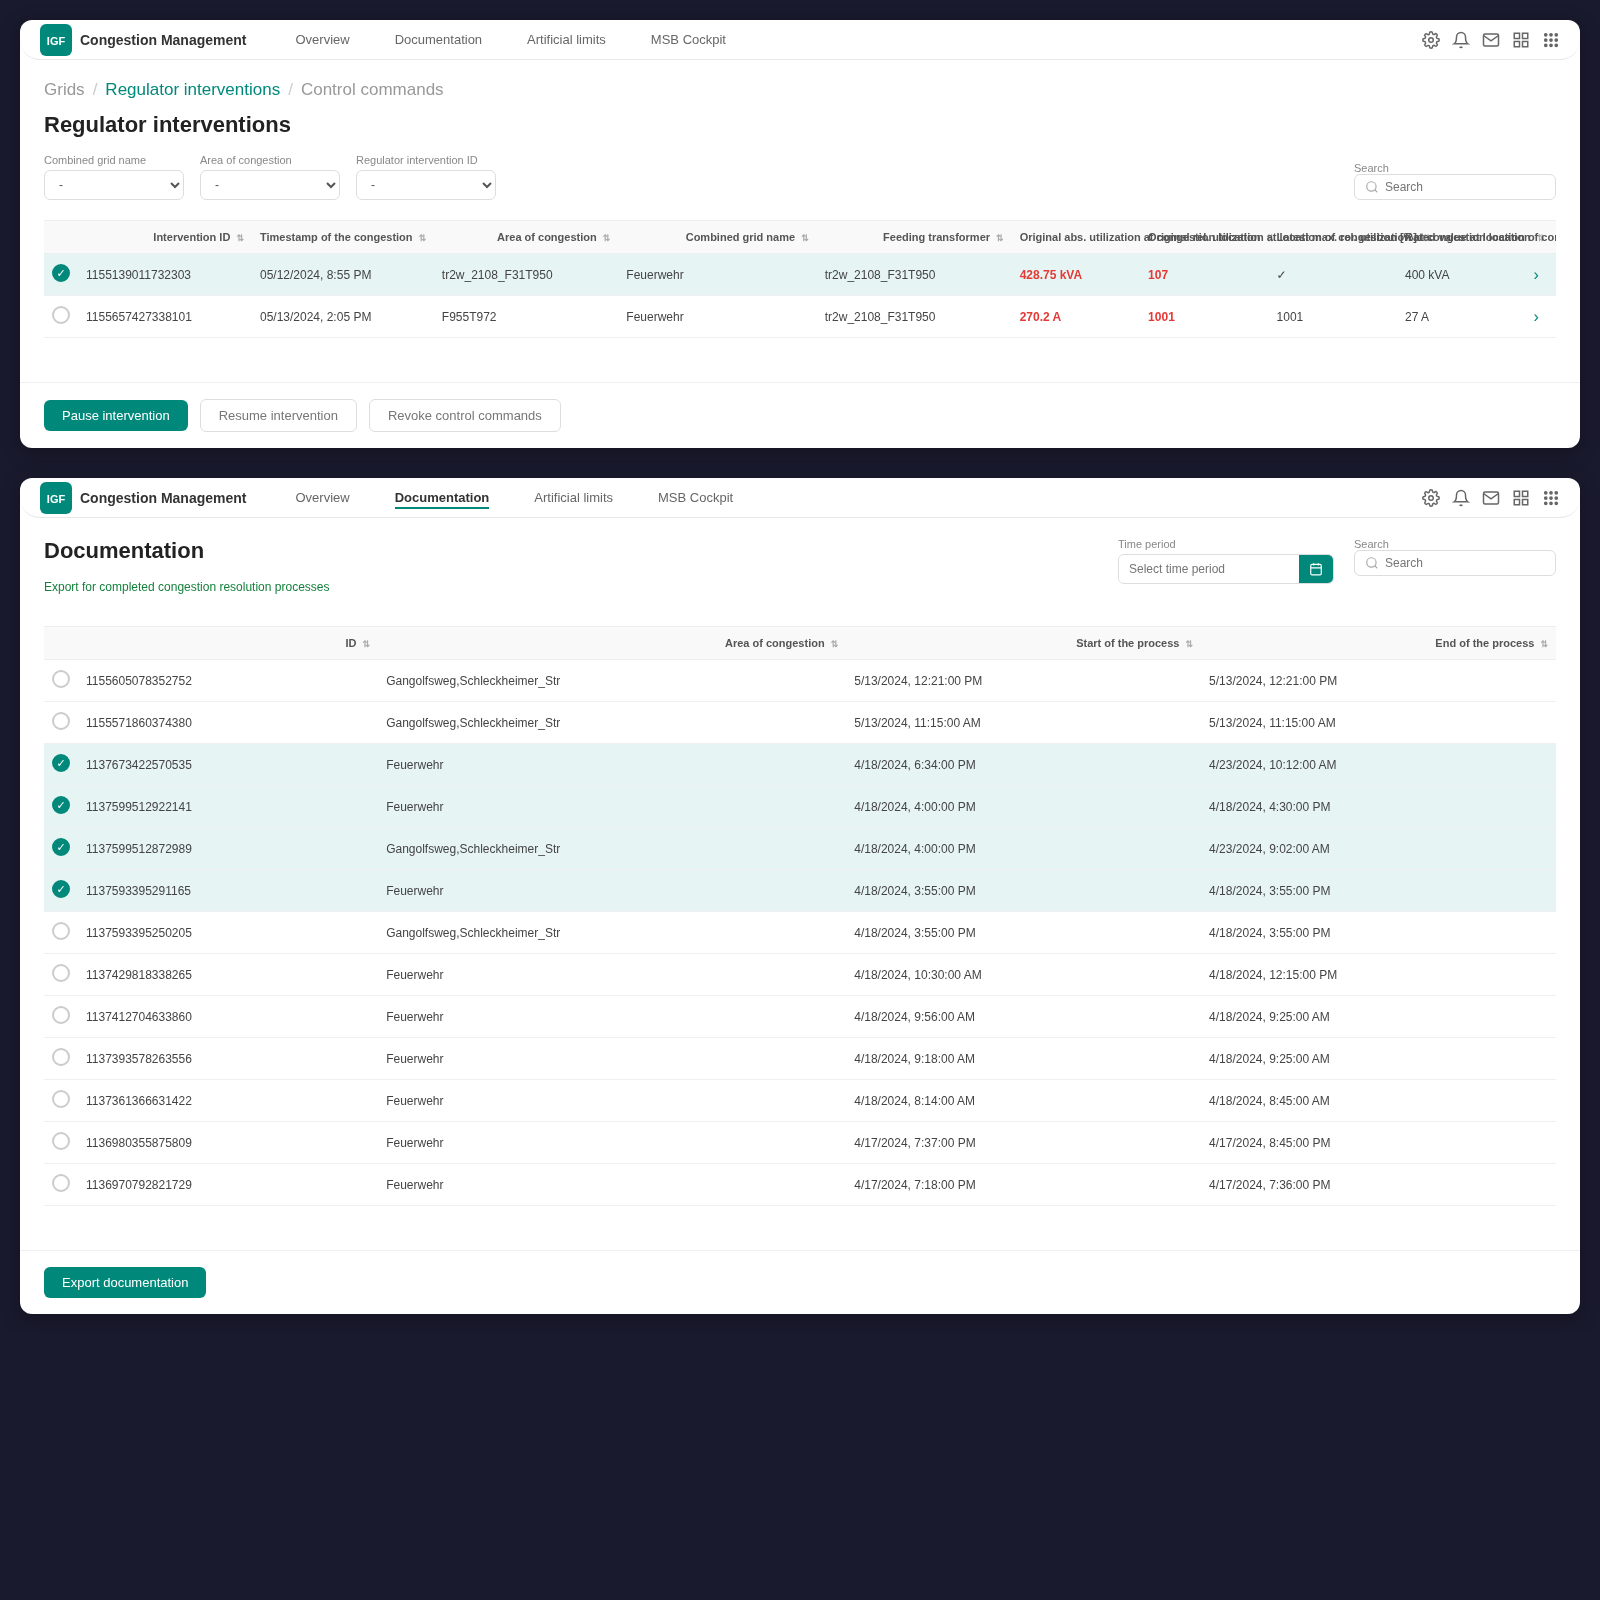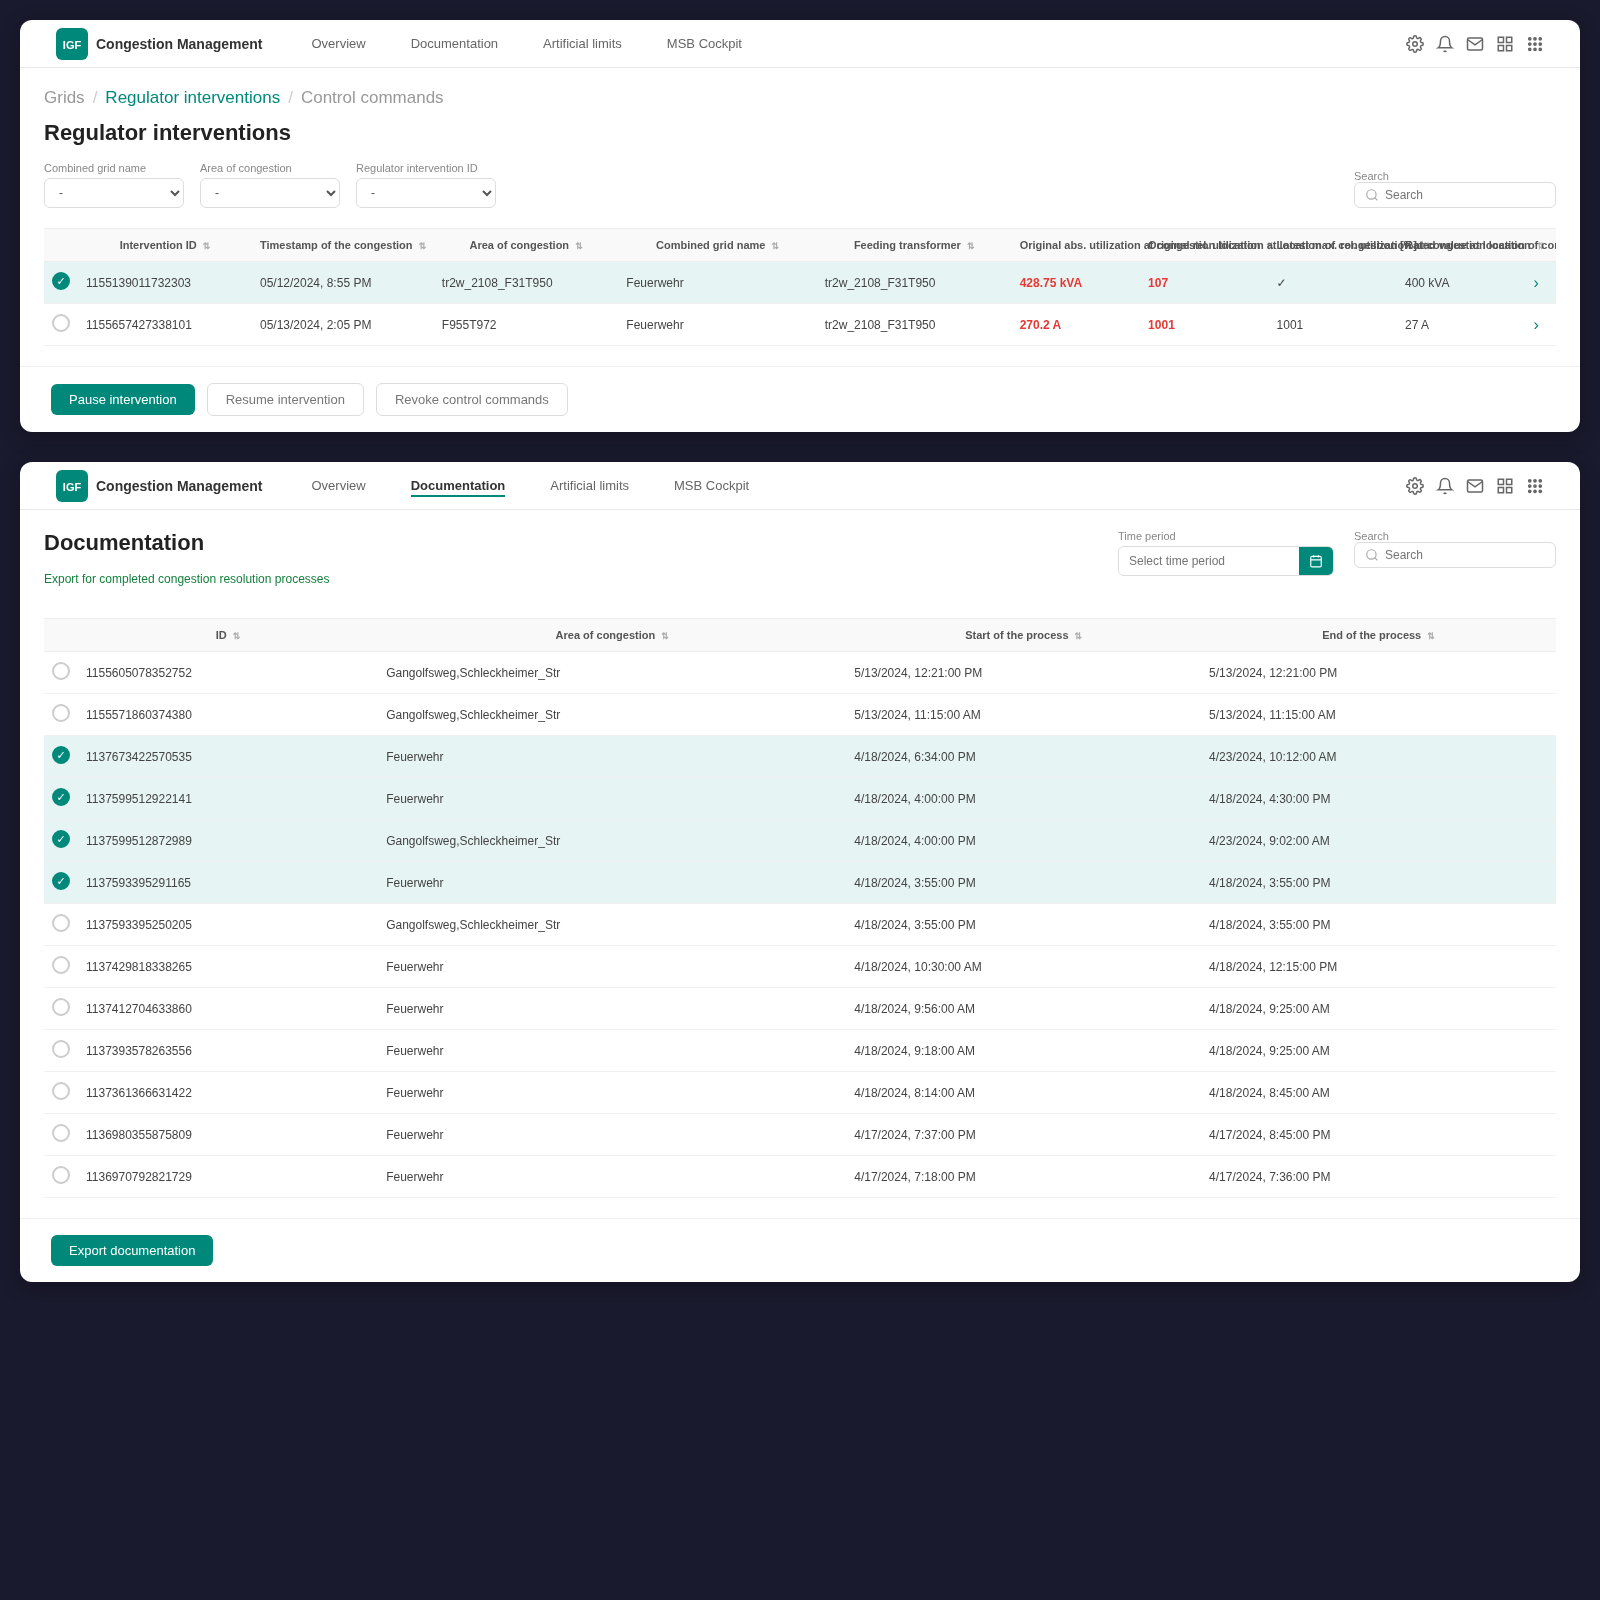--- a/index.html
+++ b/index.html
@@ -16,24 +16,25 @@
     .panel {
       background: #fff;
       border-radius: 12px;
       overflow: hidden;
       box-shadow: 0 4px 20px rgba(0,0,0,0.3);
     }
     
     .navbar {
       display: flex;
       align-items: center;
-      padding: 0 36px;
-      height: 48px;
+      padding: 0 20px;
+      height: 40px;
       border-bottom: 1px solid #e8e8e8;
       gap: 24px;
+      border-radius: 24px;
     }
     .navbar-logo {
       display: flex;
       align-items: center;
       gap: 8px;
       font-weight: 700;
       font-size: 14px;
       color: #333;
     }
     .logo-icon {
@@ -147,21 +148,21 @@
       border-collapse: collapse;
       font-size: 12px;
     }
     thead tr {
       background: #f9f9f9;
       border-top: 1px solid #eee;
       border-bottom: 1px solid #eee;
     }
     th {
       padding: 10px 8px;
-      text-align: center;
+      text-align: right;
       font-weight: 600;
       font-size: 11px;
       color: #555;
       white-space: nowrap;
       vertical-align: bottom;
     }
     th .sort-icon {
       display: inline-block;
       font-size: 9px;
       color: #aaa;
@@ -205,23 +206,23 @@
     .arrow-right {
       color: #00897b;
       font-size: 16px;
       cursor: pointer;
     }
     
     .bottom-bar {
       display: flex;
       align-items: center;
       gap: 12px;
-      padding: 16px 31px;
+      padding: 16px 24px;
       border-top: 1px solid #f0f0f0;
-      margin-top: 0;
+      margin-top: 24px;
     }
     .btn-primary {
       background: #00897b;
       color: #fff;
       border: none;
       border-radius: 6px;
       padding: 8px 18px;
       font-size: 13px;
       cursor: pointer;
       font-weight: 500;

